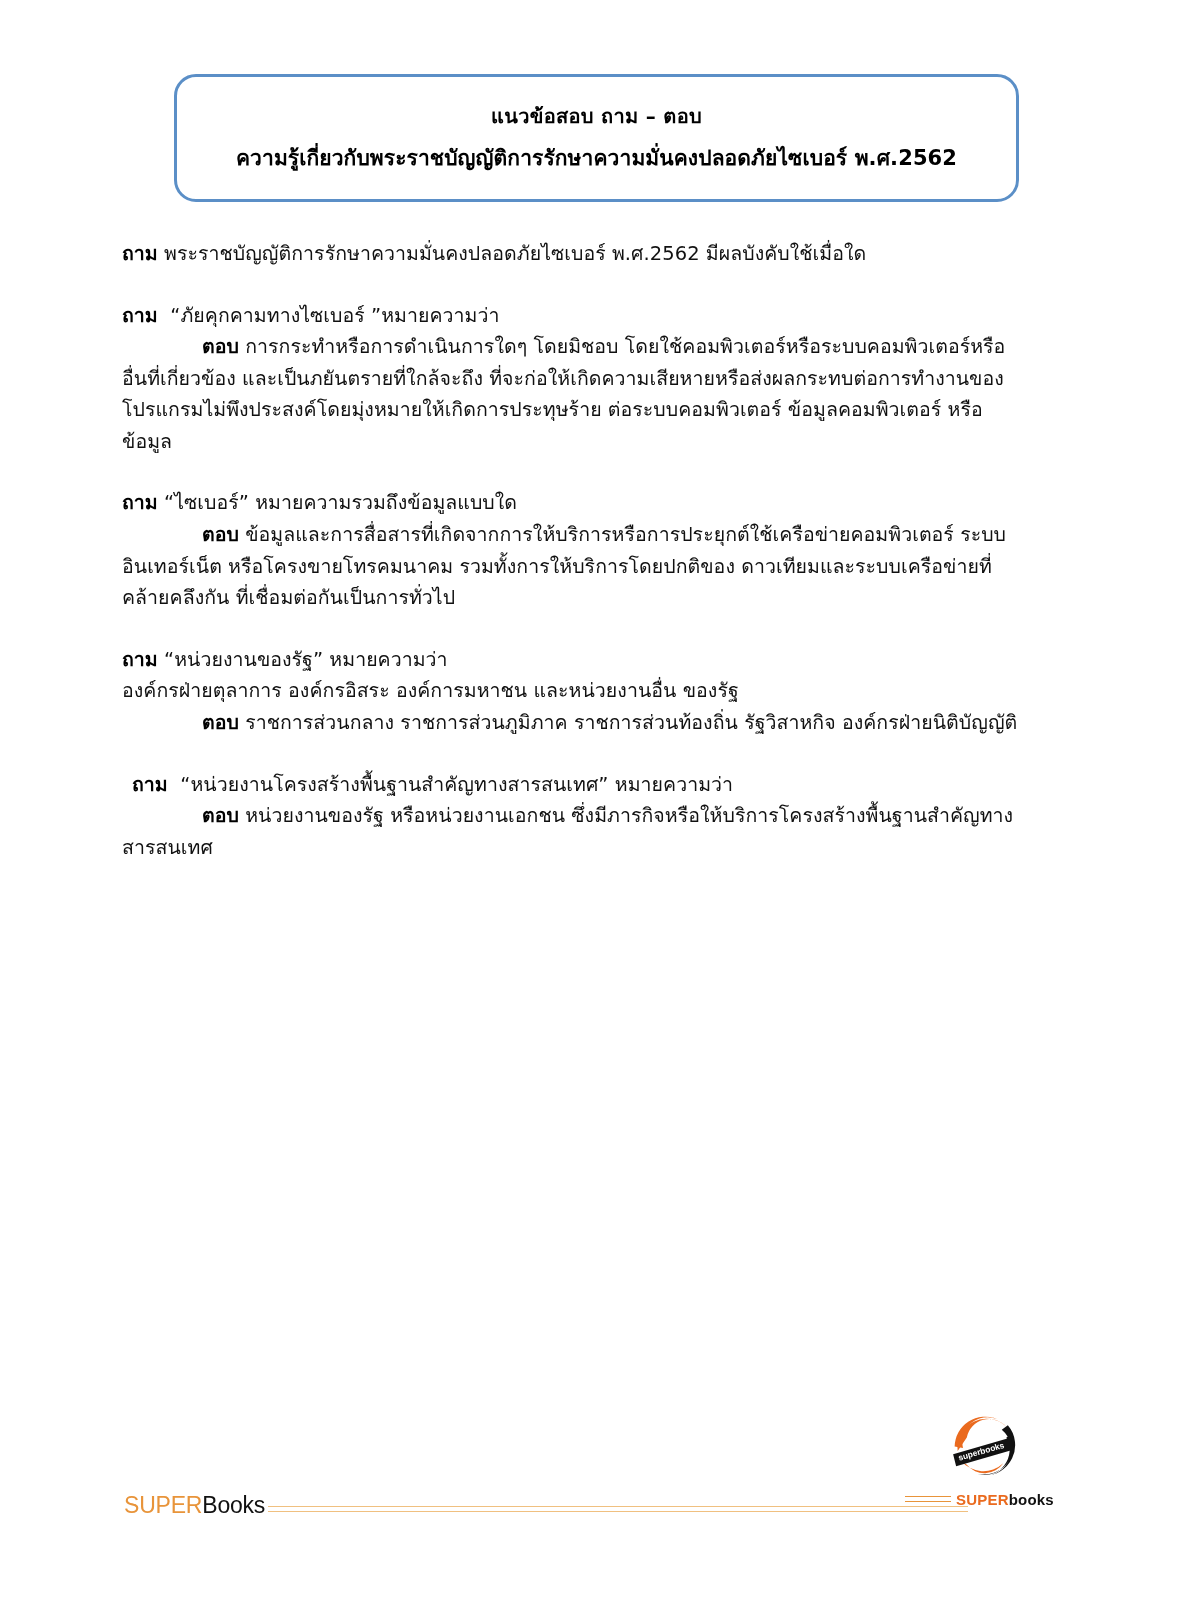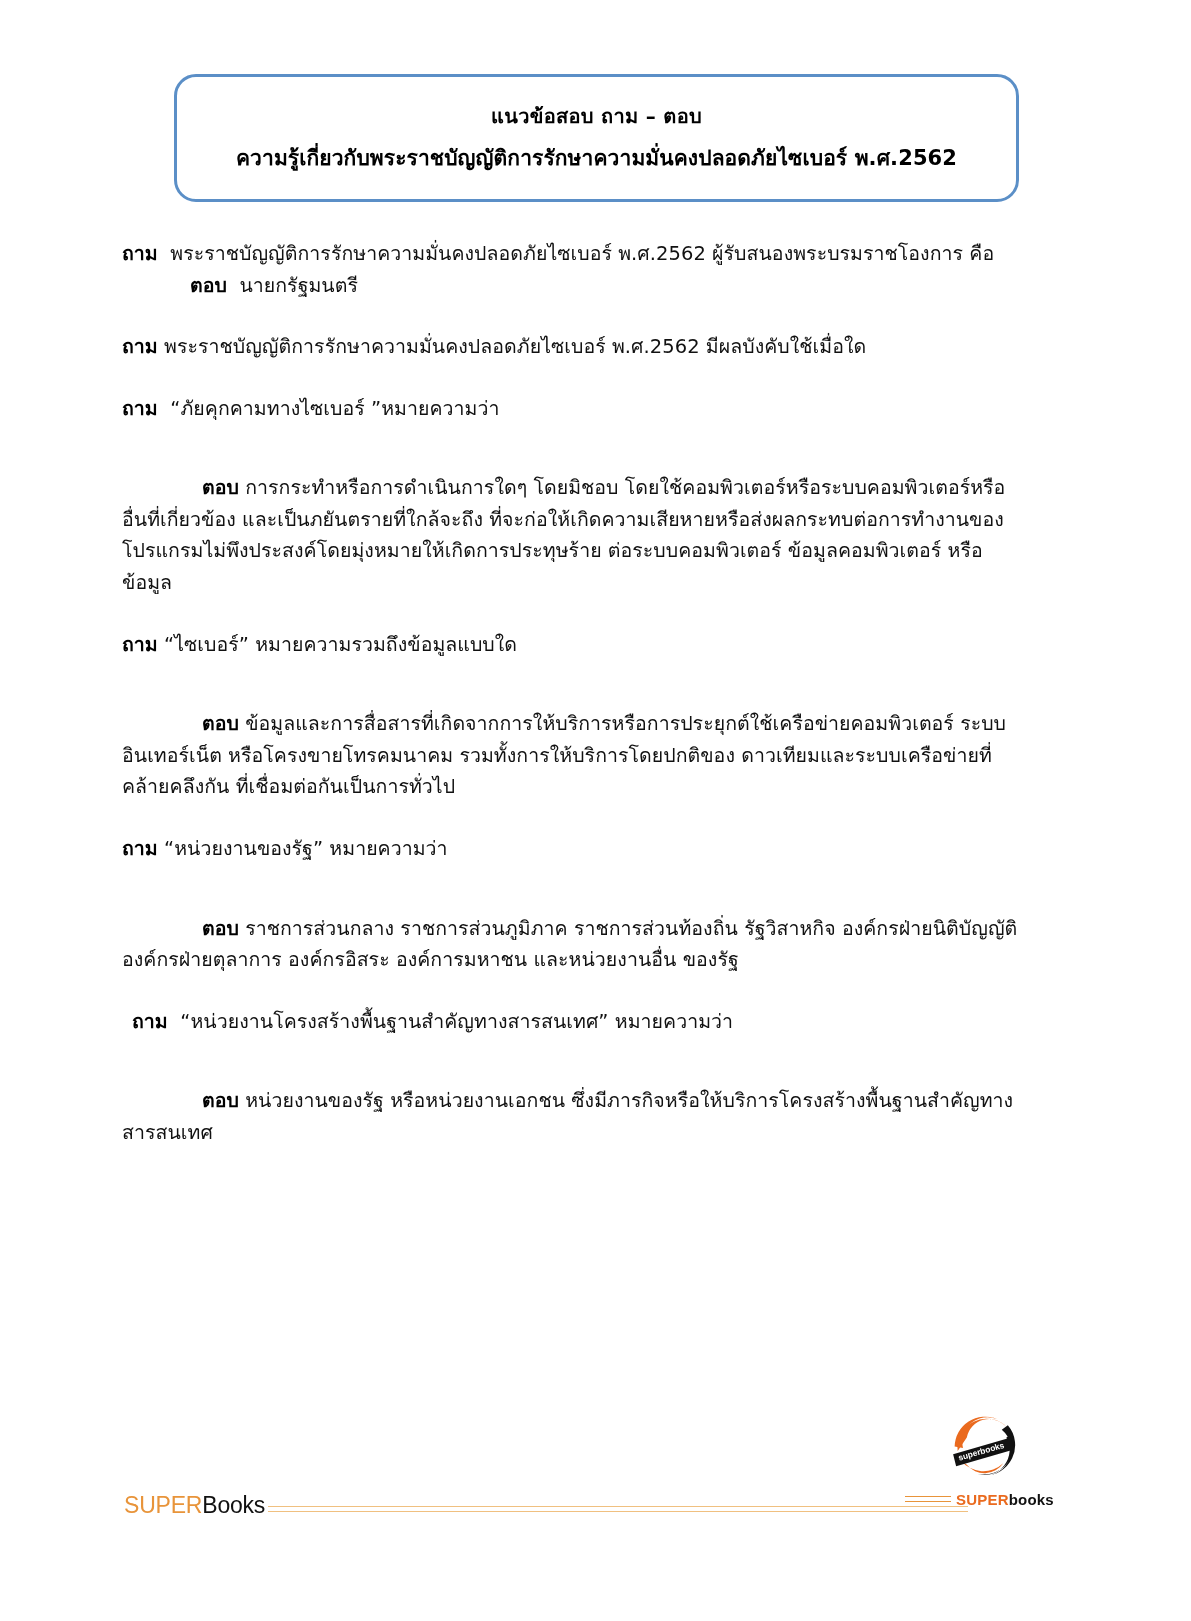--- a/index.html
+++ b/index.html
@@ -80,21 +80,20 @@
   
   .q-line {
     text-indent: 0;
   }
   
   .a-line {
     text-indent: 68px;
   }
   .a-line.indent-lg {
     text-indent: 80px;
-    margin-top: 48px;
   }
   .cont-line {
     text-indent: 0;
   }
   .q-line.indent-q {
     padding-left: 10px;
   }
 
   
   .footer {
@@ -168,28 +167,20 @@
 
 <div class="page">
 
   <div class="header-banner">
     <div class="header-line1">แนวข้อสอบ ถาม – ตอบ</div>
     <div class="header-line2">ความรู้เกี่ยวกับพระราชบัญญัติการรักษาความมั่นคงปลอดภัยไซเบอร์ พ.ศ.2562</div>
   </div>
 
   <div class="content">
 
-    <div class="qa-block">
-      <div class="line q-line">
-        <span class="lbl">ถาม</span>&nbsp;&nbsp;<span>พระราชบัญญัติการรักษาความมั่นคงปลอดภัยไซเบอร์ พ.ศ.2562 ผู้รับสนองพระบรมราชโองการ คือ</span>
-      </div>
-      <div class="line a-line">
-        <span class="lbl">ตอบ</span>&nbsp;&nbsp;<span>นายกรัฐมนตรี</span>
-      </div>
-    </div>
 
     <div class="qa-block">
       <div class="line q-line">
         <span class="lbl">ถาม</span>&nbsp;<span>พระราชบัญญัติการรักษาความมั่นคงปลอดภัยไซเบอร์ พ.ศ.2562  มีผลบังคับใช้เมื่อใด</span>
       </div>
     </div>
 
     <div class="qa-block">
       <div class="line q-line">
         <span class="lbl">ถาม</span>&nbsp;&nbsp;<span>“ภัยคุกคามทางไซเบอร์ ”หมายความว่า</span>
@@ -210,24 +201,24 @@
       </div>
       <div class="line cont-line">อินเทอร์เน็ต หรือโครงขายโทรคมนาคม รวมทั้งการให้บริการโดยปกติของ ดาวเทียมและระบบเครือข่ายที่</div>
       <div class="line cont-line">คล้ายคลึงกัน ที่เชื่อมต่อกันเป็นการทั่วไป</div>
     </div>
 
 
     <div class="qa-block">
       <div class="line q-line">
         <span class="lbl">ถาม</span>&nbsp;<span>“หน่วยงานของรัฐ” หมายความว่า</span>
       </div>
+      <div class="line cont-line">องค์กรฝ่ายตุลาการ องค์กรอิสระ องค์การมหาชน และหน่วยงานอื่น ของรัฐ</div>
       <div class="line a-line indent-lg">
         <span class="lbl">ตอบ</span>&nbsp;<span>ราชการส่วนกลาง ราชการส่วนภูมิภาค ราชการส่วนท้องถิ่น รัฐวิสาหกิจ องค์กรฝ่ายนิติบัญญัติ</span>
       </div>
-      <div class="line cont-line">องค์กรฝ่ายตุลาการ องค์กรอิสระ องค์การมหาชน และหน่วยงานอื่น ของรัฐ</div>
     </div>
 
     <div class="qa-block">
       <div class="line q-line indent-q">
         <span class="lbl">ถาม</span>&nbsp;&nbsp;<span>“หน่วยงานโครงสร้างพื้นฐานสำคัญทางสารสนเทศ” หมายความว่า</span>
       </div>
       <div class="line a-line indent-lg">
         <span class="lbl">ตอบ</span>&nbsp;<span>หน่วยงานของรัฐ หรือหน่วยงานเอกชน ซึ่งมีภารกิจหรือให้บริการโครงสร้างพื้นฐานสำคัญทาง</span>
       </div>
       <div class="line cont-line">สารสนเทศ</div>

